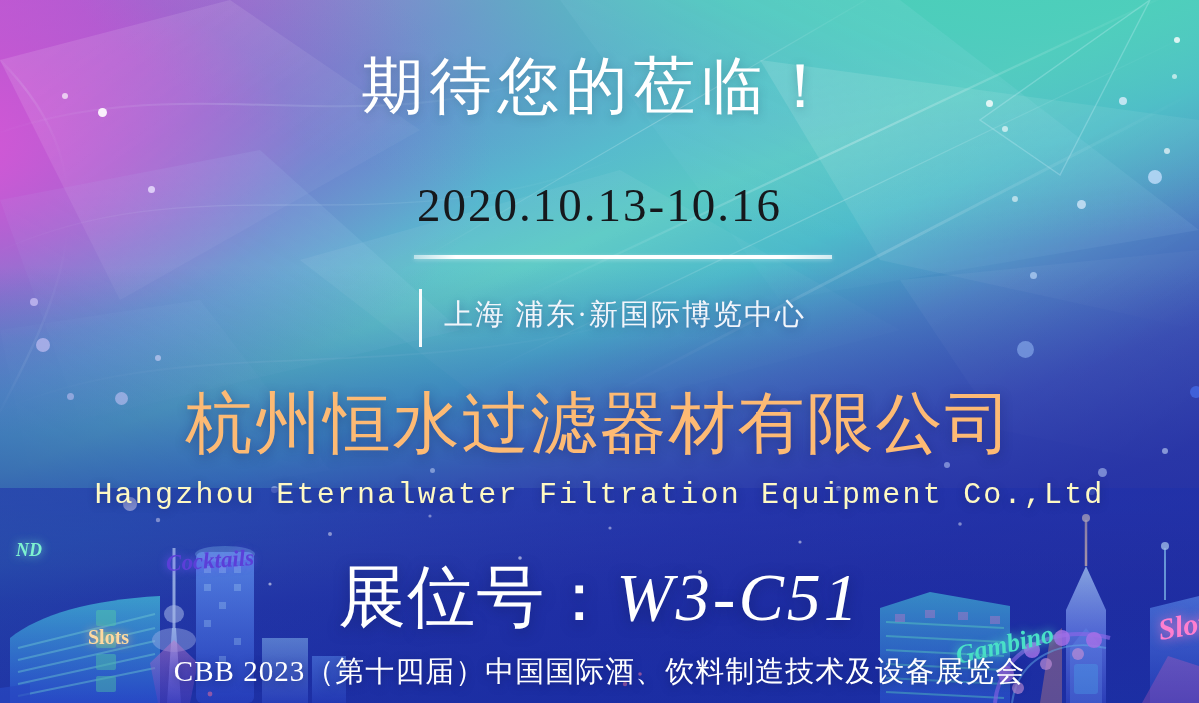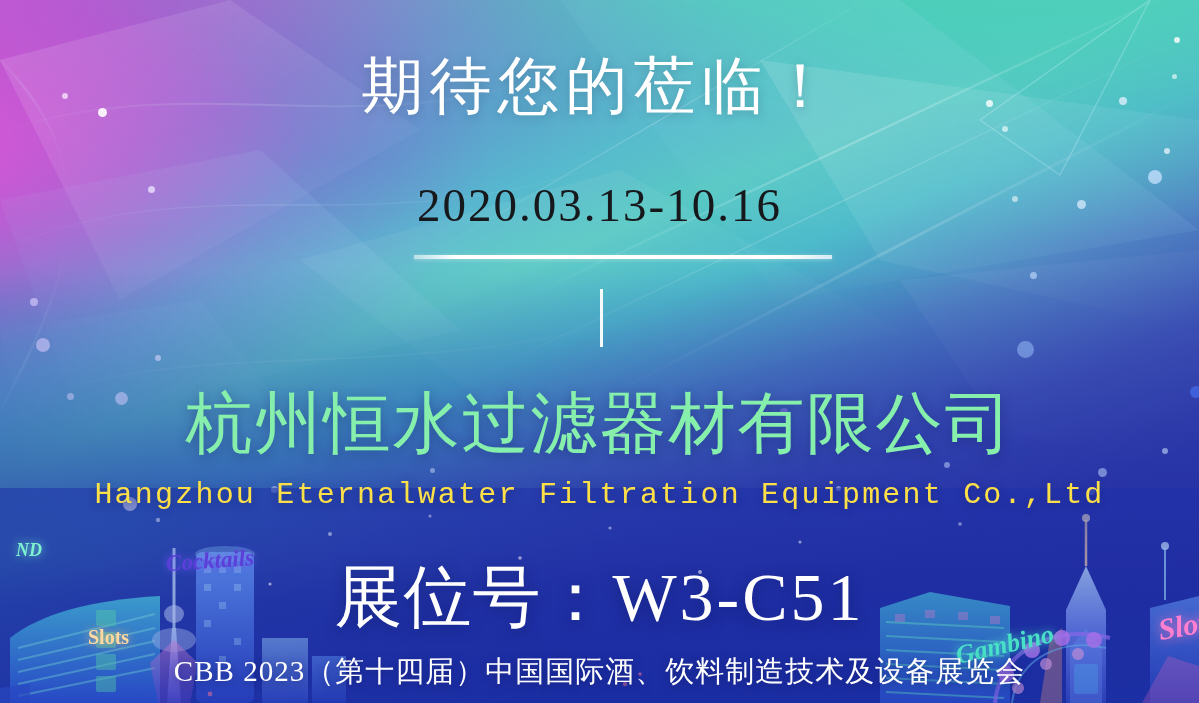--- a/index.html
+++ b/index.html
@@ -125,50 +125,51 @@
     color:#f2f5fb;
     font-size:29px;
     letter-spacing:2px;
     white-space:nowrap;
     text-shadow:0 2px 8px rgba(30,40,110,.4);
   }
 
   .company-cn{
     position:absolute;top:378px;left:0;right:0;
     text-align:center;
-    color:#86efac;
+    color:#fdba74;
     font-size:67px;
     letter-spacing:2px;
     white-space:nowrap;
     text-shadow:0 3px 12px rgba(20,30,100,.45);
   }
   .company-en{
     position:absolute;top:478px;left:0;right:0;
     text-align:center;
-    color:#fde047;
+    color:#fef9c3;
     font-size:30px;
     letter-spacing:2.2px;
     white-space:nowrap;
     font-family:"Liberation Mono", monospace;
     text-shadow:0 2px 8px rgba(20,30,100,.45);
   }
 
   .booth{
     position:absolute;top:552px;left:0;right:0;
     text-align:center;
     color:#ffffff;
     font-size:68px;
     letter-spacing:1px;
     white-space:nowrap;
     text-shadow:0 3px 14px rgba(15,25,95,.55);
   }
   .booth .code{
     font-family:"Liberation Serif", serif;
     letter-spacing:3px;
     margin-left:2px;
+    font-style:italic;
   }
 
   .footer{
     position:absolute;top:652px;left:0;right:0;
     text-align:center;
     color:#ffffff;
     font-size:29px;
     letter-spacing:1px;
     white-space:nowrap;
     text-shadow:0 2px 8px rgba(15,25,95,.6);
@@ -404,26 +405,27 @@
   <span class="neon-label" style="left:166px;top:548px;font-size:23px;color:#5b3fd8;text-shadow:0 0 9px rgba(120,90,255,.8);transform:rotate(-4deg);">Cocktails</span>
   <span class="neon-label" style="left:88px;top:626px;font-size:20px;font-style:normal;color:#ffd9a0;text-shadow:0 0 10px rgba(255,190,120,.9);">Slots</span>
   <span class="neon-label" style="left:955px;top:630px;font-size:26px;color:#49e0c8;text-shadow:0 0 10px rgba(73,224,200,.85);transform:rotate(-13deg);">Gambino</span>
   <span class="neon-label" style="left:1158px;top:608px;font-size:30px;color:#ff7fd0;text-shadow:0 0 12px rgba(255,120,200,.9);transform:rotate(-10deg);">Slots</span>
 
   <div class="content">
 
     <div class="headline">期待您的莅临！</div>
 
     <div class="daterow">
-      <span class="date">2020.03.13-10.16</span>
+      <span class="date">2020.10.13-10.16</span>
     </div>
     <div class="rule"></div>
 
     <div class="cbbrow">
       <span class="vdiv"></span>
+      <span class="venue">上海 浦东·新国际博览中心</span>
     </div>
 
     <div class="company-cn">杭州恒水过滤器材有限公司</div>
     <div class="company-en">Hangzhou Eternalwater Filtration Equipment Co.,Ltd</div>
 
     <div class="booth">
       <span>展位号：</span><span class="code">W3-C51</span>
     </div>
 
     <div class="footer">CBB 2023（第十四届）中国国际酒、饮料制造技术及设备展览会</div>

